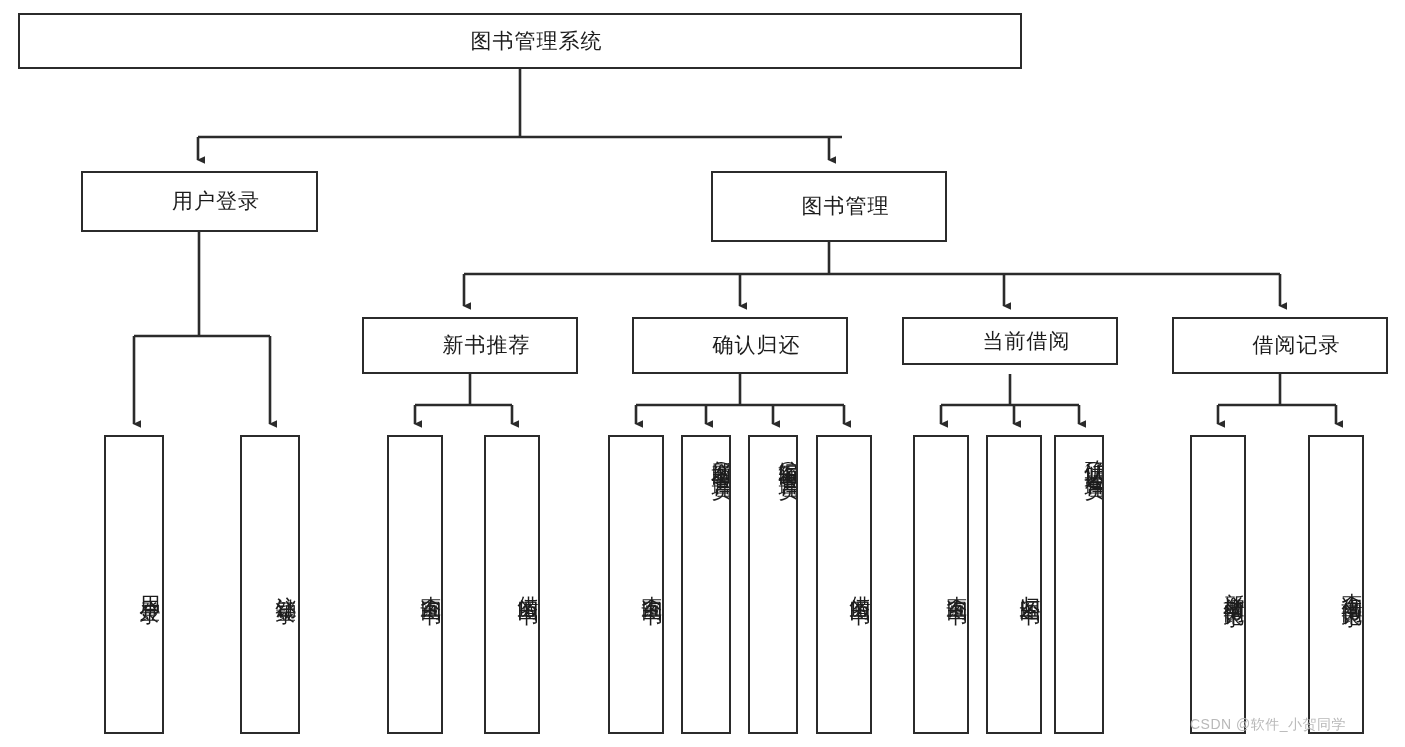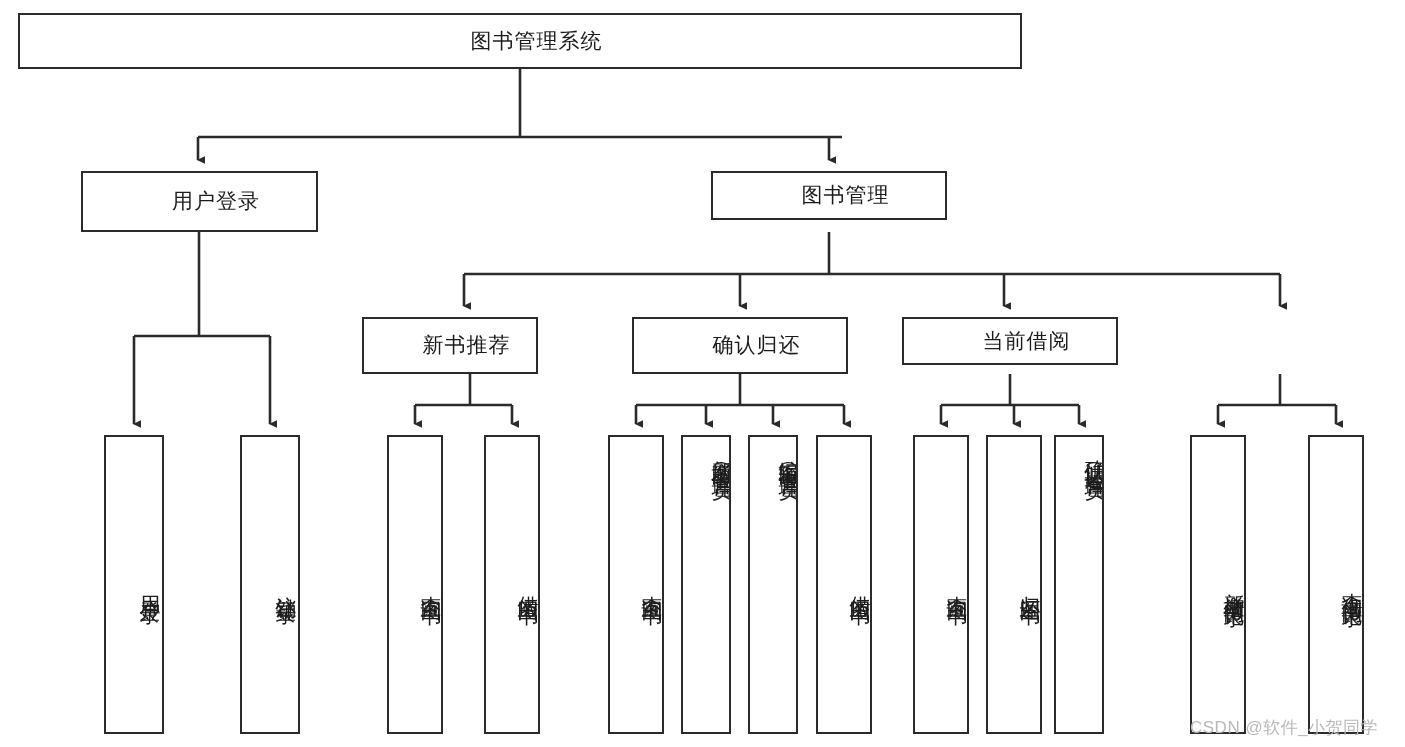--- a/index.html
+++ b/index.html
@@ -56,21 +56,21 @@
   .node.leaf {
     align-items: flex-start;
     padding-top: 6px;
   }
   .node.leaf.centered {
     align-items: center;
     padding-top: 0;
   }
   .watermark {
     position: absolute;
-    font-size: 17px;
+    font-size: 14px;
     color: #b9b9b9;
     letter-spacing: 0.5px;
     white-space: nowrap;
   }
 </style>
 </head>
 <body>
 
 <div id="canvas">
 
@@ -124,32 +124,35 @@
     </g>
   </svg>
 
   <div class="node root" style="left: 18px; top: 13px; width: 1004px; height: 56px;">
     <span class="label">图书管理系统</span>
   </div>
 
   <div class="node" style="left: 81px; top: 171px; width: 237px; height: 61px;">
     <span class="label">用户登录</span>
   </div>
-  <div class="node" style="left: 711px; top: 171px; width: 236px; height: 49px;">
+  <div class="node" style="left: 711px; top: 171px; width: 236px; height: 71px;">
     <span class="label">图书管理</span>
   </div>
 
-  <div class="node" style="left: 362px; top: 317px; width: 176px; height: 57px;">
+  <div class="node" style="left: 362px; top: 317px; width: 216px; height: 57px;">
     <span class="label">新书推荐</span>
   </div>
   <div class="node" style="left: 632px; top: 317px; width: 216px; height: 57px;">
     <span class="label">确认归还</span>
   </div>
   <div class="node" style="left: 902px; top: 317px; width: 216px; height: 48px;">
     <span class="label">当前借阅</span>
+  </div>
+  <div class="node" style="left: 1172px; top: 317px; width: 216px; height: 57px;">
+    <span class="label">借阅记录</span>
   </div>
 
   <div class="node leaf centered" style="left: 104px; top: 435px; width: 60px; height: 299px;">
     <span class="label">用户登录</span>
   </div>
   <div class="node leaf centered" style="left: 240px; top: 435px; width: 60px; height: 299px;">
     <span class="label">注销登录</span>
   </div>
   <div class="node leaf centered" style="left: 387px; top: 435px; width: 56px; height: 299px;">
     <span class="label">查询图书</span>

